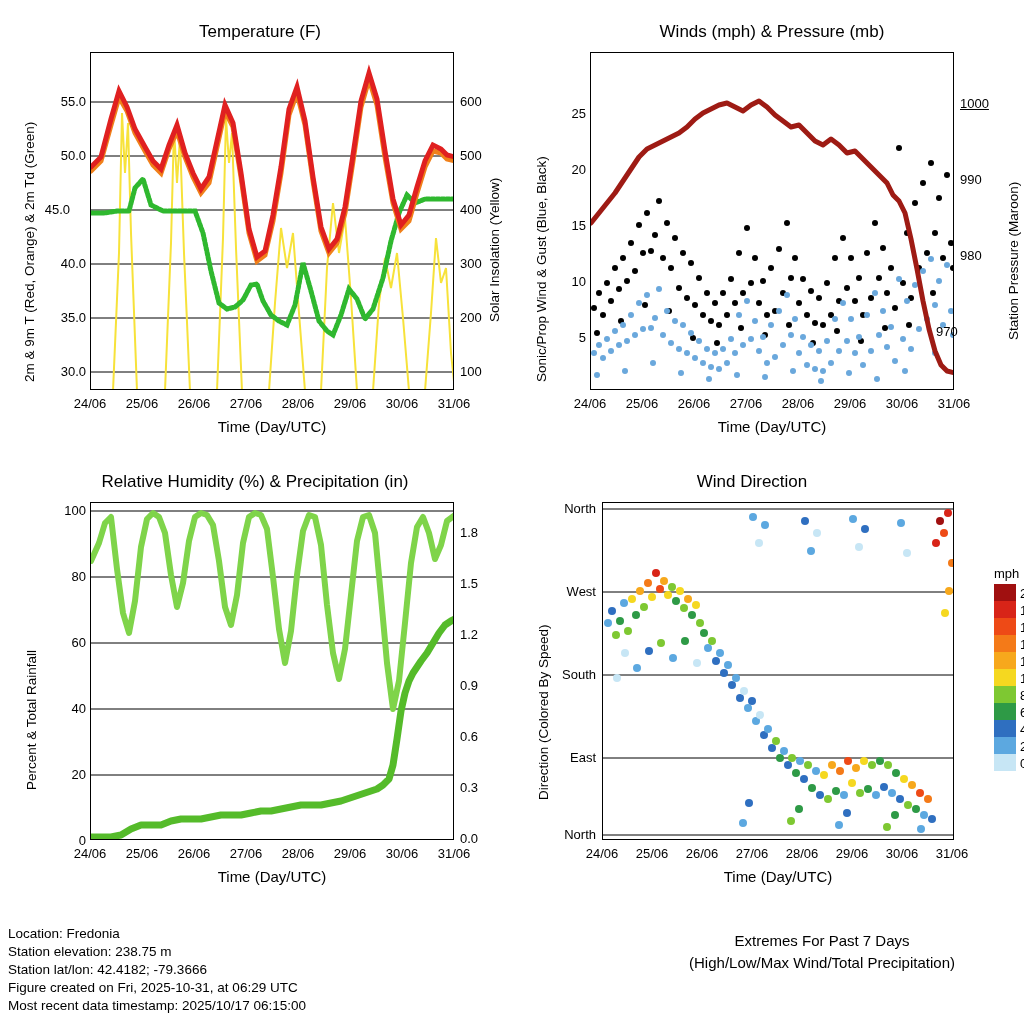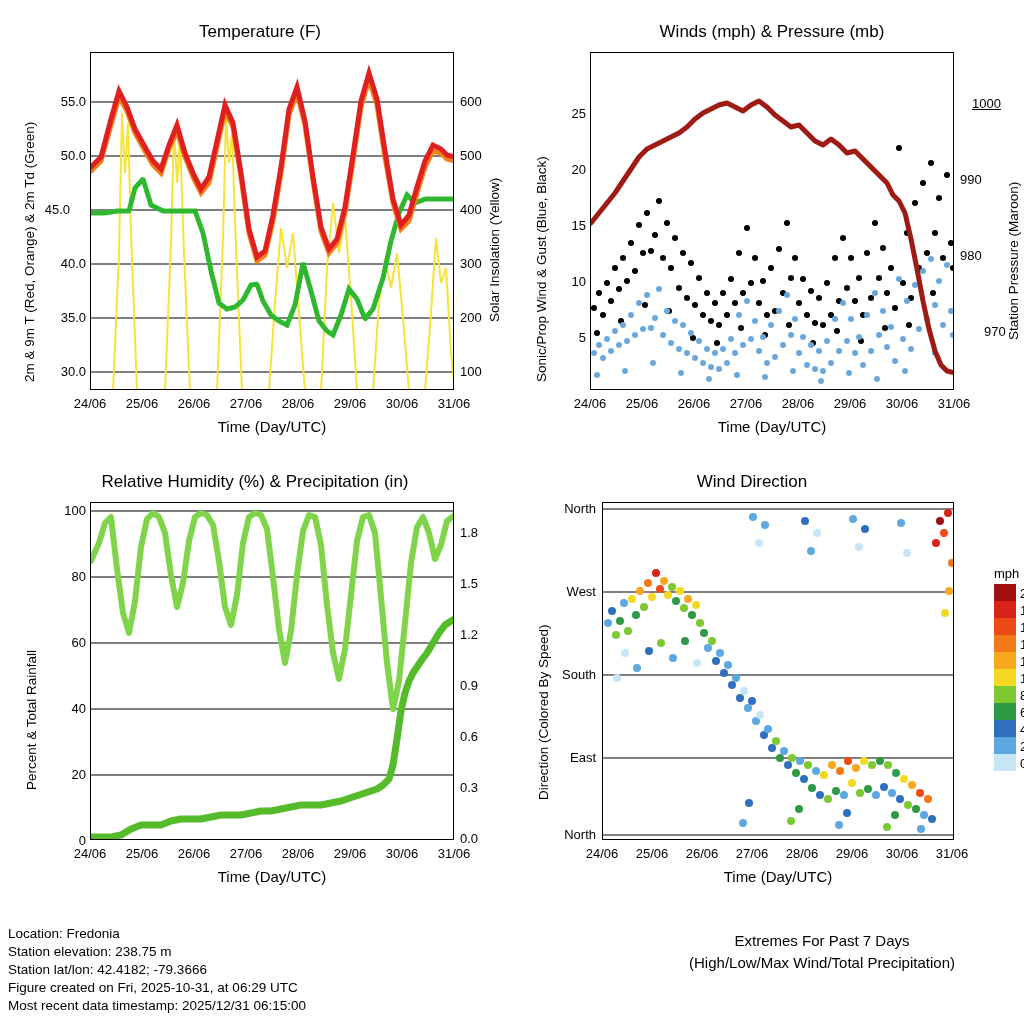--- a/index.html
+++ b/index.html
@@ -396,24 +396,24 @@
         </g>
       </svg>
     </div>
 
     <div class="tick-label left" style="left:40px; top:106px; width:34px;">25</div>
     <div class="tick-label left" style="left:40px; top:162px; width:34px;">20</div>
     <div class="tick-label left" style="left:40px; top:218px; width:34px;">15</div>
     <div class="tick-label left" style="left:40px; top:274px; width:34px;">10</div>
     <div class="tick-label left" style="left:40px; top:330px; width:34px;">5</div>
 
-    <div class="tick-label right" style="left:460px; top:96px;text-decoration:underline;">1000</div>
+    <div class="tick-label right" style="left:448px; top:96px;text-decoration:underline;">1000</div>
     <div class="tick-label right" style="left:448px; top:172px;">990</div>
     <div class="tick-label right" style="left:448px; top:248px;">980</div>
-    <div class="tick-label right" style="left:472px; top:324px;">970</div>
+    <div class="tick-label right" style="left:424px; top:324px;">970</div>
 
     <div class="tick-label" style="left:56px; top:396px; width:44px; text-align:center;">24/06</div>
     <div class="tick-label" style="left:108px; top:396px; width:44px; text-align:center;">25/06</div>
     <div class="tick-label" style="left:160px; top:396px; width:44px; text-align:center;">26/06</div>
     <div class="tick-label" style="left:212px; top:396px; width:44px; text-align:center;">27/06</div>
     <div class="tick-label" style="left:264px; top:396px; width:44px; text-align:center;">28/06</div>
     <div class="tick-label" style="left:316px; top:396px; width:44px; text-align:center;">29/06</div>
     <div class="tick-label" style="left:368px; top:396px; width:44px; text-align:center;">30/06</div>
     <div class="tick-label" style="left:420px; top:396px; width:44px; text-align:center;">31/06</div>
 
@@ -655,21 +655,21 @@
     <div class="legend-tick" style="top:157px;">4</div>
     <div class="legend-tick" style="top:174px;">2</div>
     <div class="legend-tick" style="top:191px;">0</div>
   </div>
 
   <div class="footer" style="left:8px; top:925px;">
     <div>Location: Fredonia</div>
     <div>Station elevation: 238.75 m</div>
     <div>Station lat/lon: 42.4182; -79.3666</div>
     <div>Figure created on Fri, 2025-10-31, at 06:29 UTC</div>
-    <div>Most recent data timestamp: 2025/12/31 06:15:00</div>
+    <div>Most recent data timestamp: 2025/10/17 06:15:00</div>
   </div>
 
   <div class="extremes" style="left:620px; top:930px; width:404px;">
     <div>Extremes For Past 7 Days</div>
     <div>(High/Low/Max Wind/Total Precipitation)</div>
   </div>
 
 </div>
 
 </body></html>

